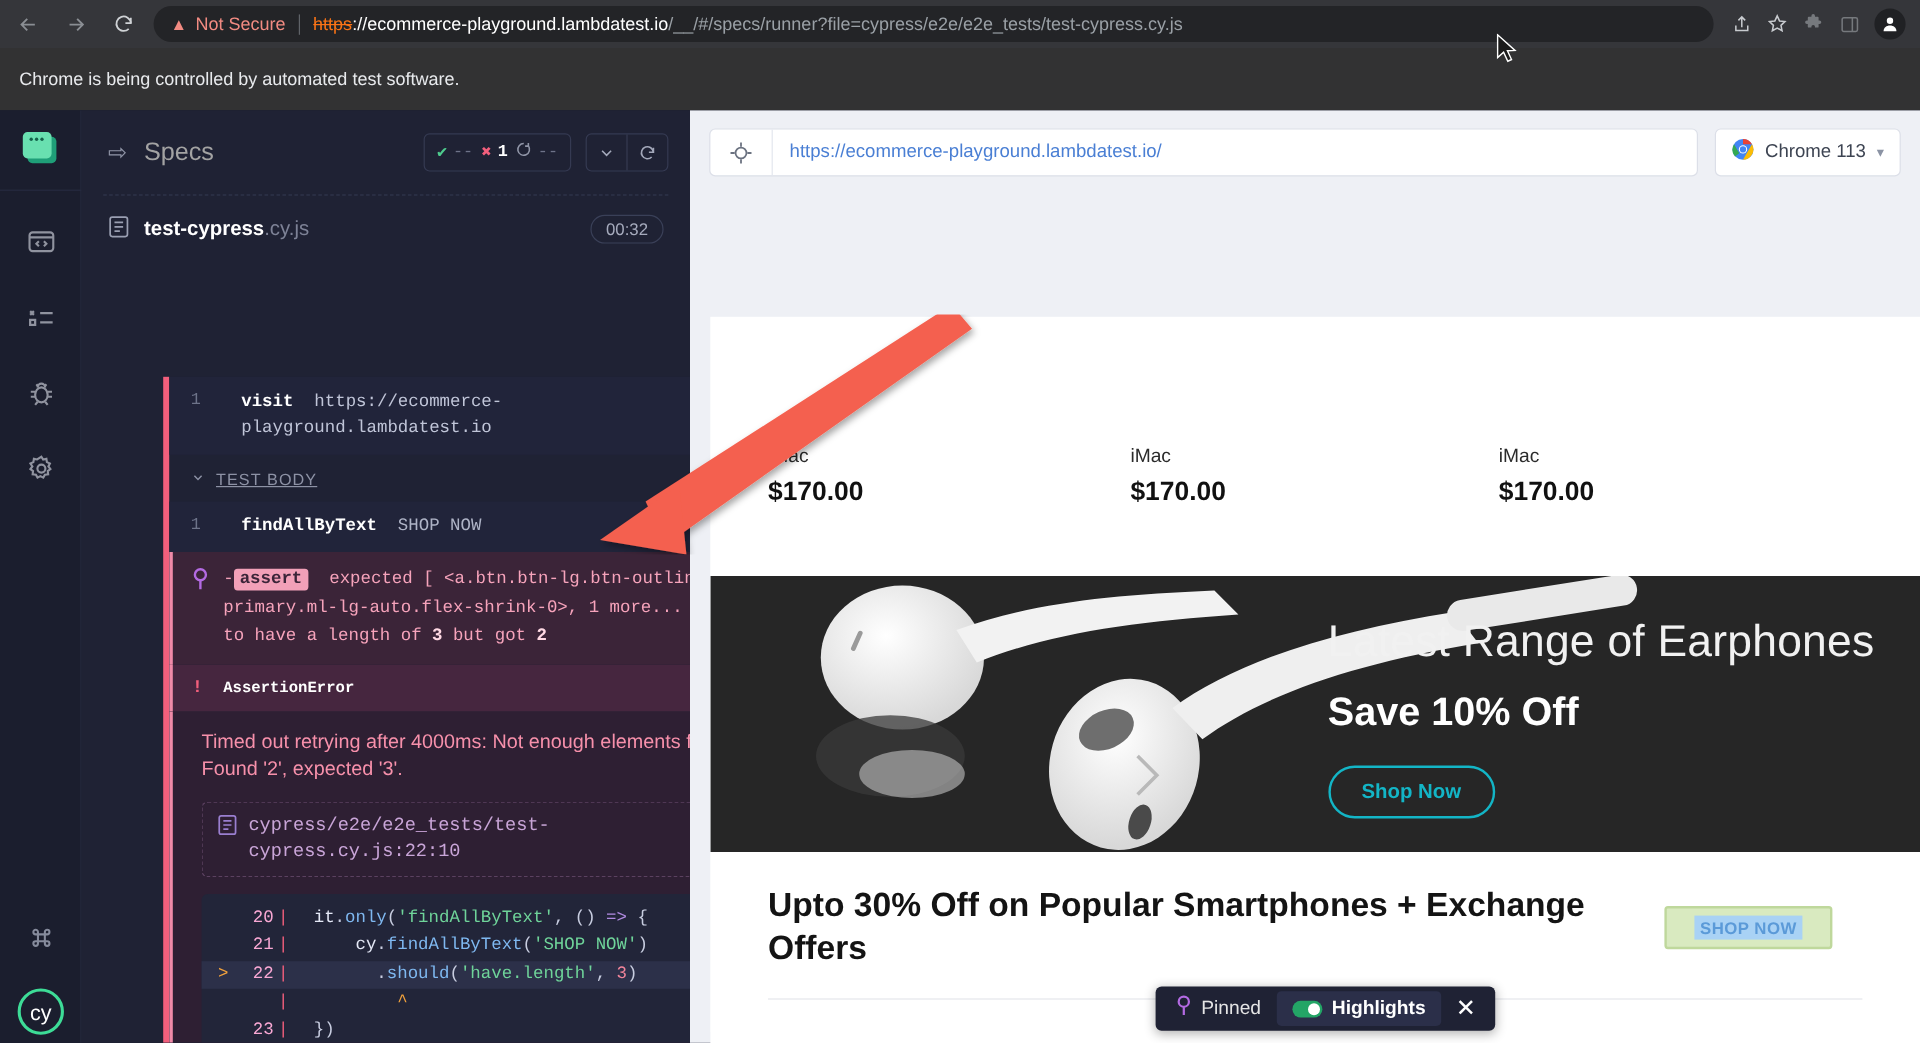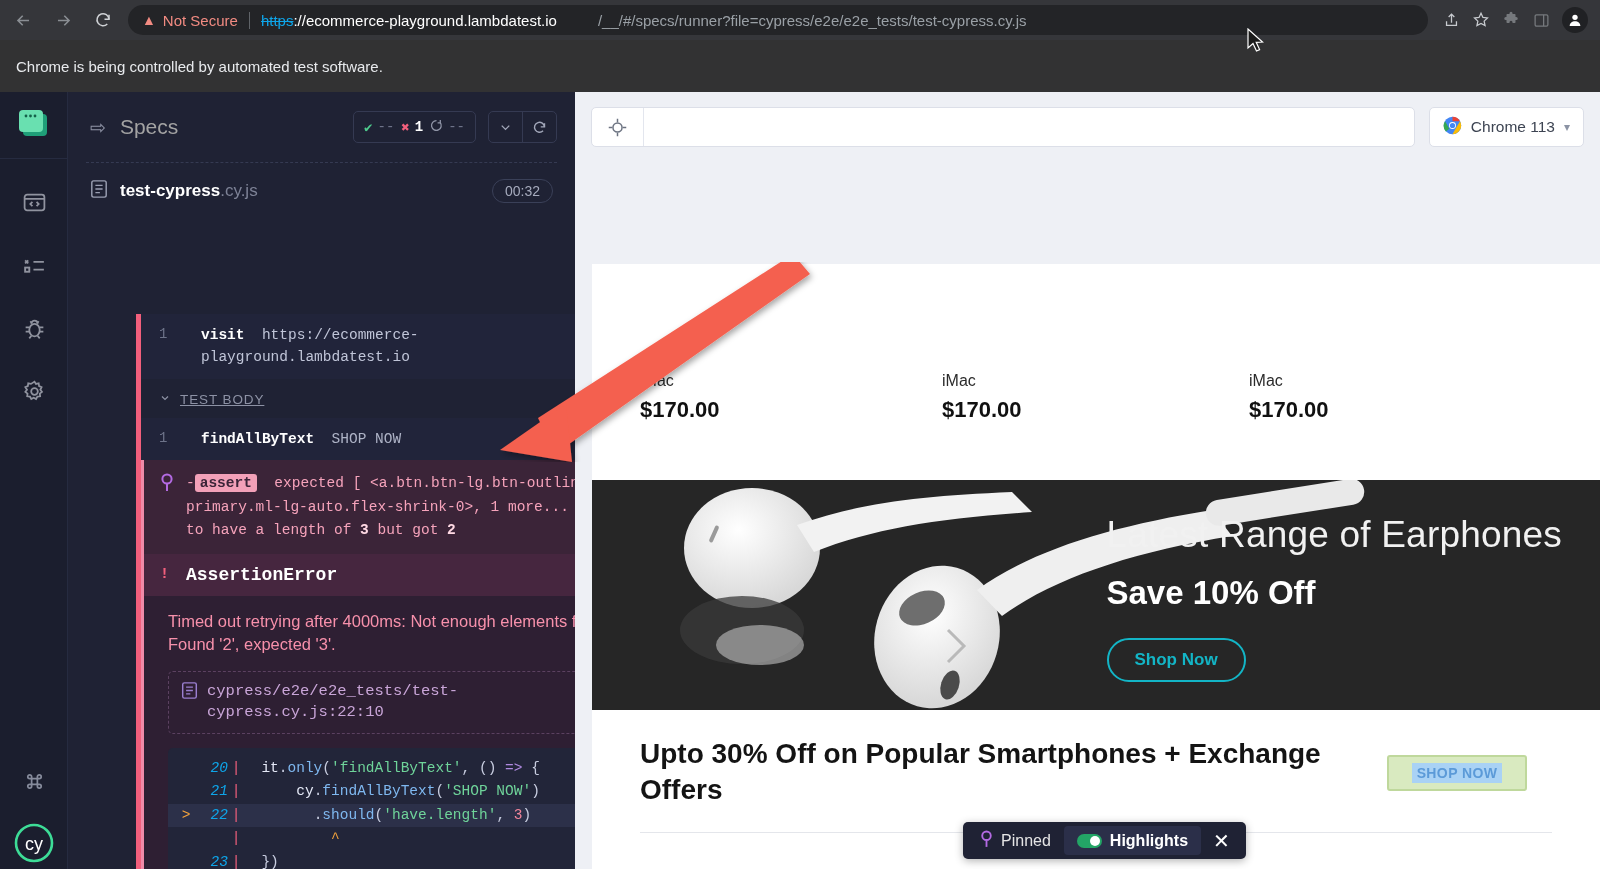--- a/index.html
+++ b/index.html
@@ -12,22 +12,22 @@
   .nav-btn{ width:34px; height:34px; margin-left:6px; display:flex; align-items:center;
     justify-content:center; border-radius:50%; color:#8a8e93; }
   .nav-btn.enabled{ color:#cfd2d5; }
   .omnibox{ flex:1; height:30px; margin:0 8px 0 8px; background:#232427; border-radius:16px;
     display:flex; align-items:center; padding:0 14px; min-width:0; }
   .warn-tri{ color:#f28b82; font-size:14px; margin-right:7px; line-height:1; }
   .notsecure{ color:#f28b82; font-size:15px; white-space:nowrap; }
   .om-sep{ width:1px; height:17px; background:#5f6368; margin:0 11px; flex:none; }
   .url{ font-size:15px; color:#e8eaed; white-space:nowrap; overflow:hidden;
     text-overflow:ellipsis; }
-  .url .scheme{ color:#0ea5e9; text-decoration:line-through; }
-  .url .dim{ color:#9aa0a6;margin-left:41px; }
+  .url .scheme{ color:#f97316; text-decoration:line-through; }
+  .url .dim{ color:#9aa0a6; }
   .url .strong{ color:#ffffff; }
   .bar-icon{ width:30px; height:30px; display:flex; align-items:center; justify-content:center;
     color:#c8cbcf; flex:none; }
   .bar-icon.dim{ color:#76797d; }
   .avatar{ width:26px; height:26px; border-radius:50%; background:#202124; display:flex;
     align-items:center; justify-content:center; margin:0 12px 0 6px; flex:none; }
 
   .infobar{ position:absolute; left:0; top:40px; width:1600px; height:52px;
     background:#323233; color:#e8eaed; font-size:15px; display:flex; align-items:center;
     padding-left:16px; }
@@ -96,34 +96,34 @@
   .pin{ width:26px; flex:none; color:#b36ae2; font-size:15px; padding-top:1px; }
   .err-text{ color:#f6a3bb; }
   .err-text .assert{ background:#f2a0b8; color:#3b2438; font-weight:bold; border-radius:3px;
     padding:1px 5px; }
   .err-text .dash{ color:#f2a0b8; }
   .err-text .mono-w{ color:#ffd9e4; font-weight:bold; }
 
   .err-title{ background:#46263f; border-left:3px solid #f08aa8; padding:11px 16px;
     display:flex; align-items:center; font-family:"Liberation Mono", monospace; }
   .err-title .bang{ color:#f25f7c; width:26px; font-weight:bold; font-size:15px; }
-  .err-title .t{ color:#ffffff; font-size:18px; font-weight:bold; }
+  .err-title .t{ color:#ffffff; font-size:13px; font-weight:bold; }
 
   .err-panel{ background:#2e1f33; border-left:3px solid #f08aa8; padding:14px 24px 18px 24px; }
   .err-msg{ color:#f790ab; font-size:16.5px; line-height:1.42;
     font-family:"Liberation Sans", sans-serif; }
   .file-chip{ margin-top:14px; border:1px dashed #5b4160; border-radius:5px;
     padding:9px 12px; display:flex; align-items:flex-start; gap:9px; }
   .file-chip .t{ color:#c9a5d8; font-family:"Liberation Mono", monospace; font-size:15.5px;
     line-height:1.38; }
   .code-box{ margin-top:14px; background:#222539; border-radius:5px; padding:9px 0 10px 0;
     font-family:"Liberation Mono", monospace; font-size:14.5px; line-height:1.62; }
   .cline{ display:flex; padding:0 10px; }
   .cline.hl{ background:#2c3049; }
-  .cl-gut{ width:34px; text-align:right; color:#0ea5e9; flex:none;font-style:italic; }
+  .cl-gut{ width:34px; text-align:right; color:#f9a8d4; flex:none; }
   .cl-mark{ width:16px; text-align:center; color:#f2a23c; flex:none; }
   .cl-pipe{ width:16px; text-align:center; color:#f25f7c; flex:none; }
   .cl-code{ white-space:pre; color:#d3d8ea; }
   .c-fn{ color:#7fb8f0; } .c-str{ color:#6fd49a; } .c-num{ color:#f2859b; }
   .c-pun{ color:#c8cde0; } .c-arrow{ color:#b08ae0; } .c-var{ color:#e5e9f7; }
   .c-caret{ color:#f2a23c; }
 
   
   .aut{ position:absolute; left:575px; top:0; width:1025px; height:777px; background:#eef0f5; }
   .aut-head{ height:70px; display:flex; align-items:center; padding:0 16px; gap:14px; }
@@ -451,20 +451,21 @@
 
   <div class="aut">
     <div class="aut-head">
       <div class="url-box">
         <span class="sel">
           <svg width="21" height="21" viewBox="0 0 24 24" fill="none" stroke="currentColor" stroke-width="1.7">
             <circle cx="12" cy="12" r="5.2"></circle>
               <path d="M12 2v4M12 18v4M2 12h4M18 12h4"></path>
             </svg>
         </span>
+        <span class="u">https://ecommerce-playground.lambdatest.io/</span>
       </div>
       <div class="pill">
         <span>
           <svg width="19" height="19" viewBox="0 0 24 24">
             <circle cx="12" cy="12" r="11" fill="#4285f4"></circle>
             <path d="M12 1a11 11 0 0 1 9.5 5.5H12z" fill="#ea4335"></path>
             <path d="M2.6 6.6 8 16 3.6 19.5A11 11 0 0 1 2.6 6.6z" fill="#34a853"></path>
             <path d="M21.5 6.5A11 11 0 0 1 12 23l4.8-8.5z" fill="#fbbc05"></path>
             <circle cx="12" cy="12" r="4.4" fill="#ffffff"></circle>
               <circle cx="12" cy="12" r="3.3" fill="#4285f4"></circle>

